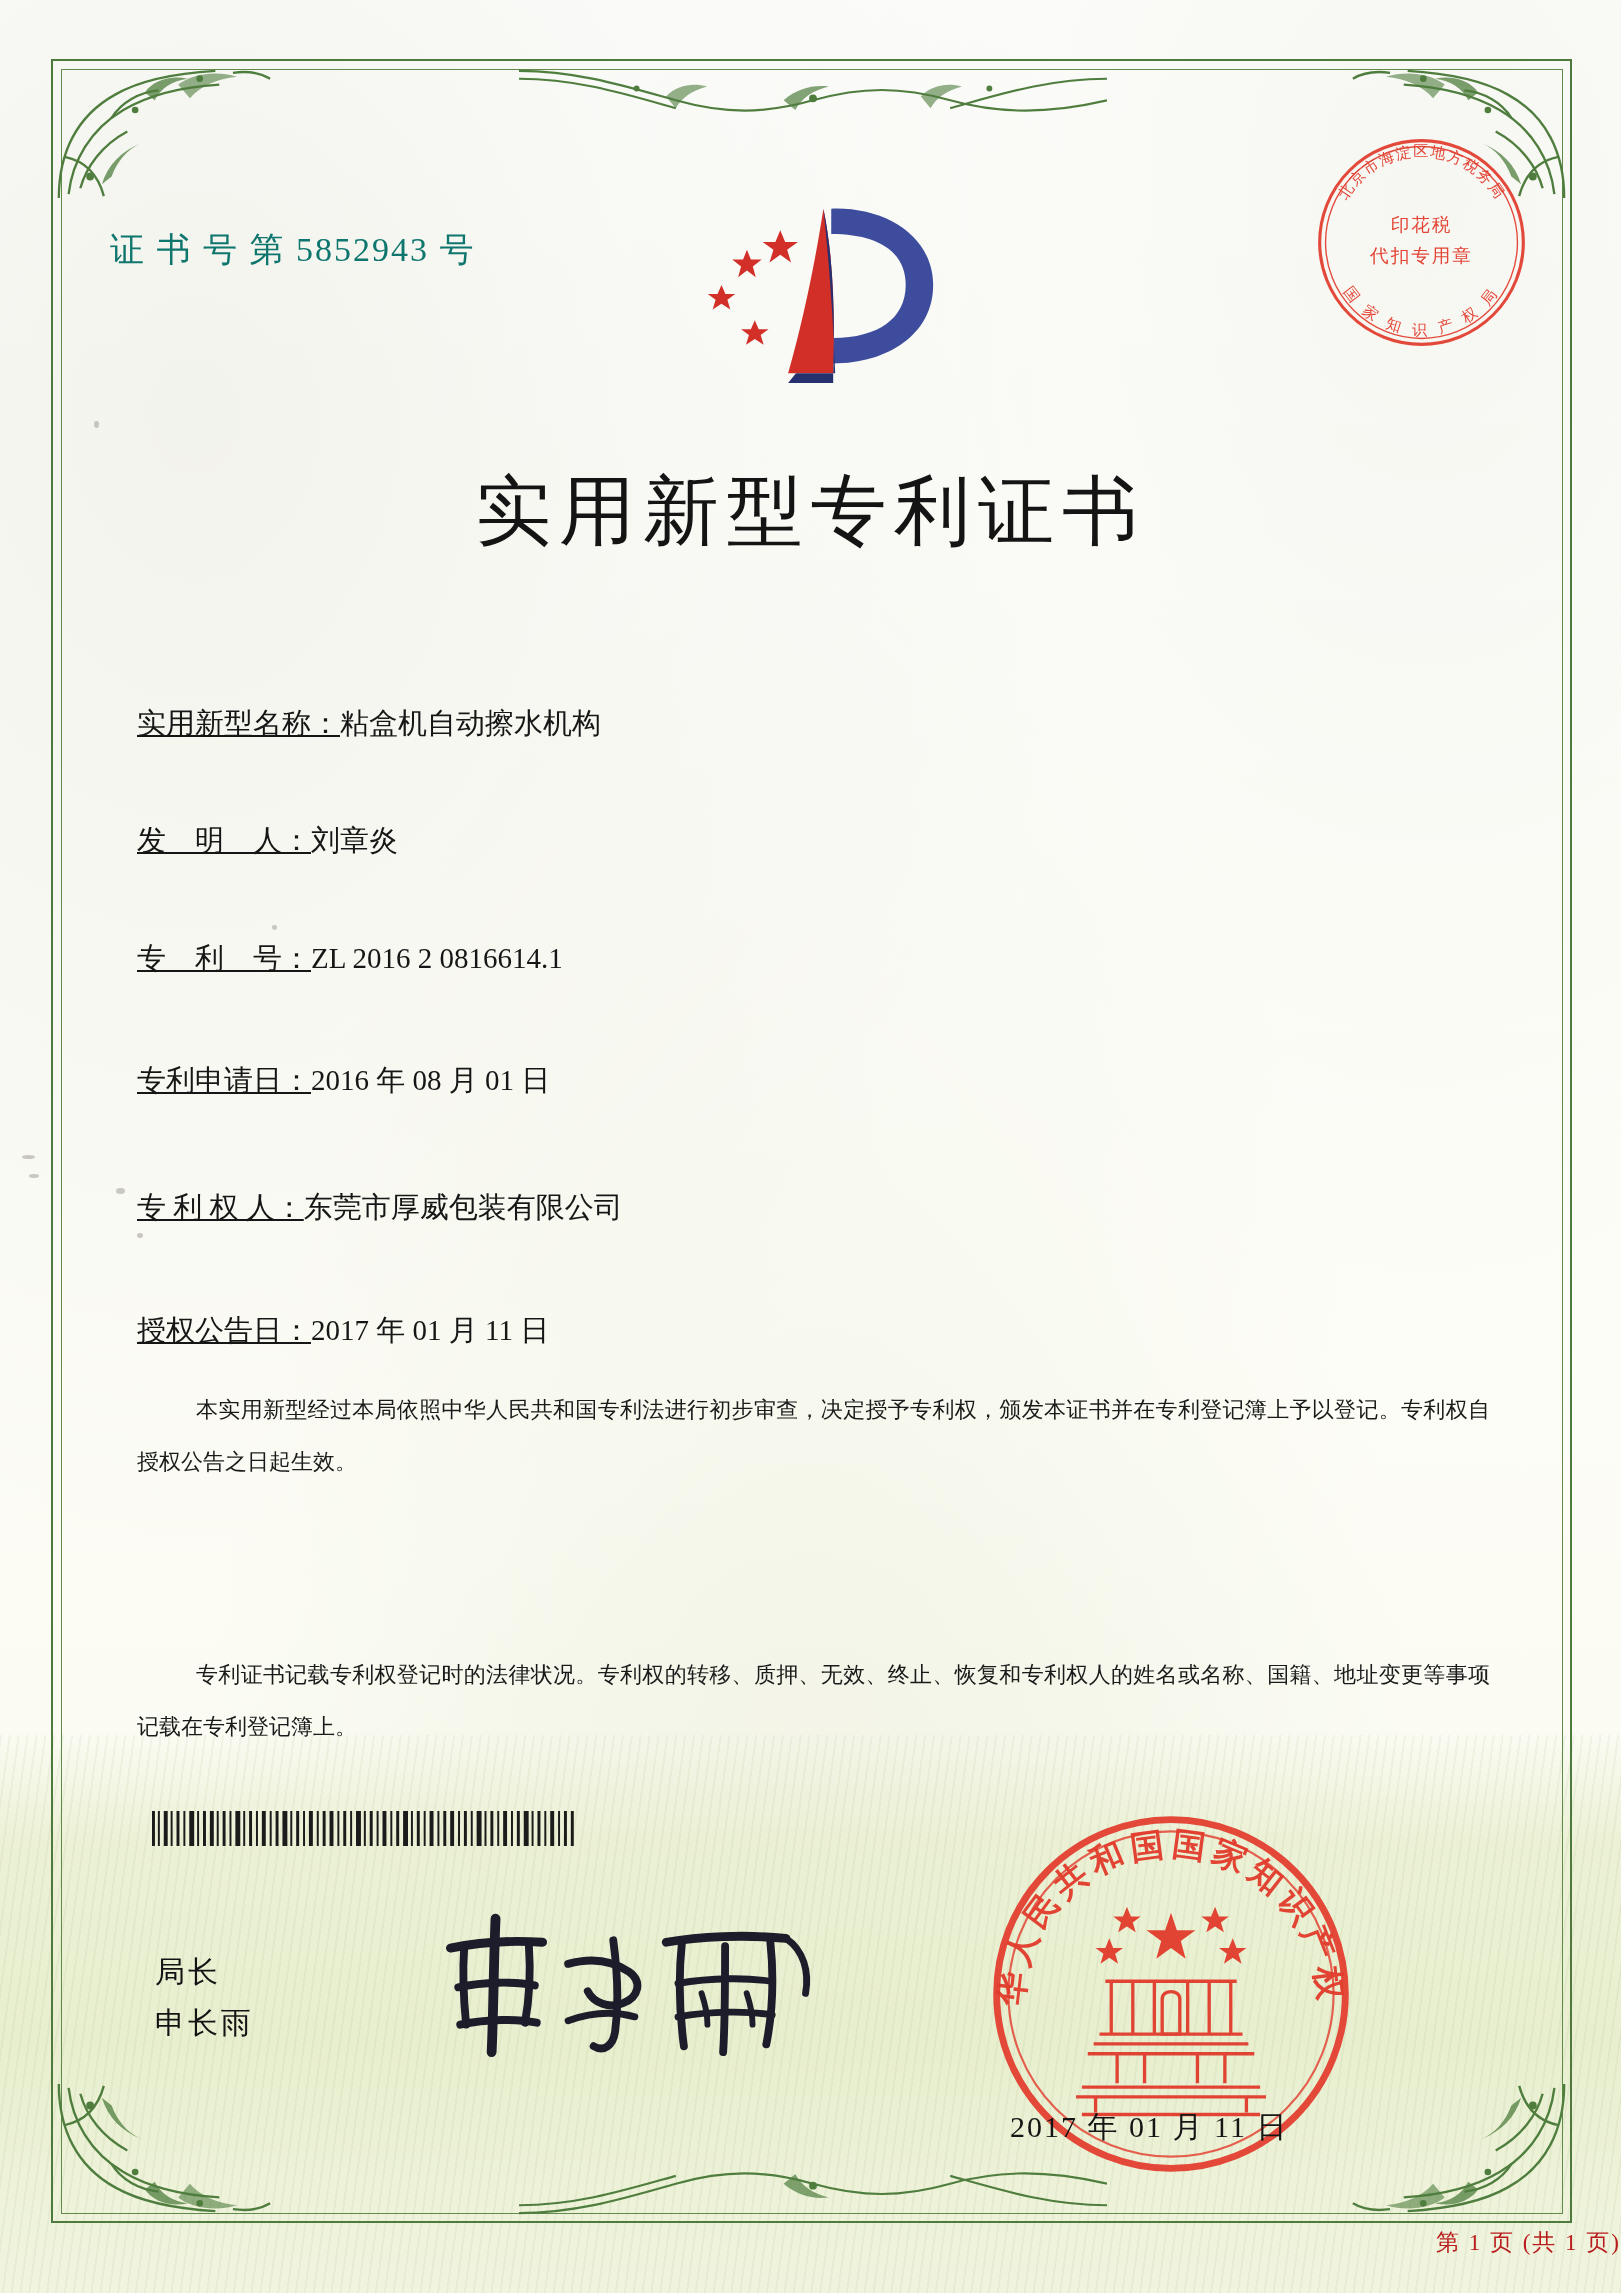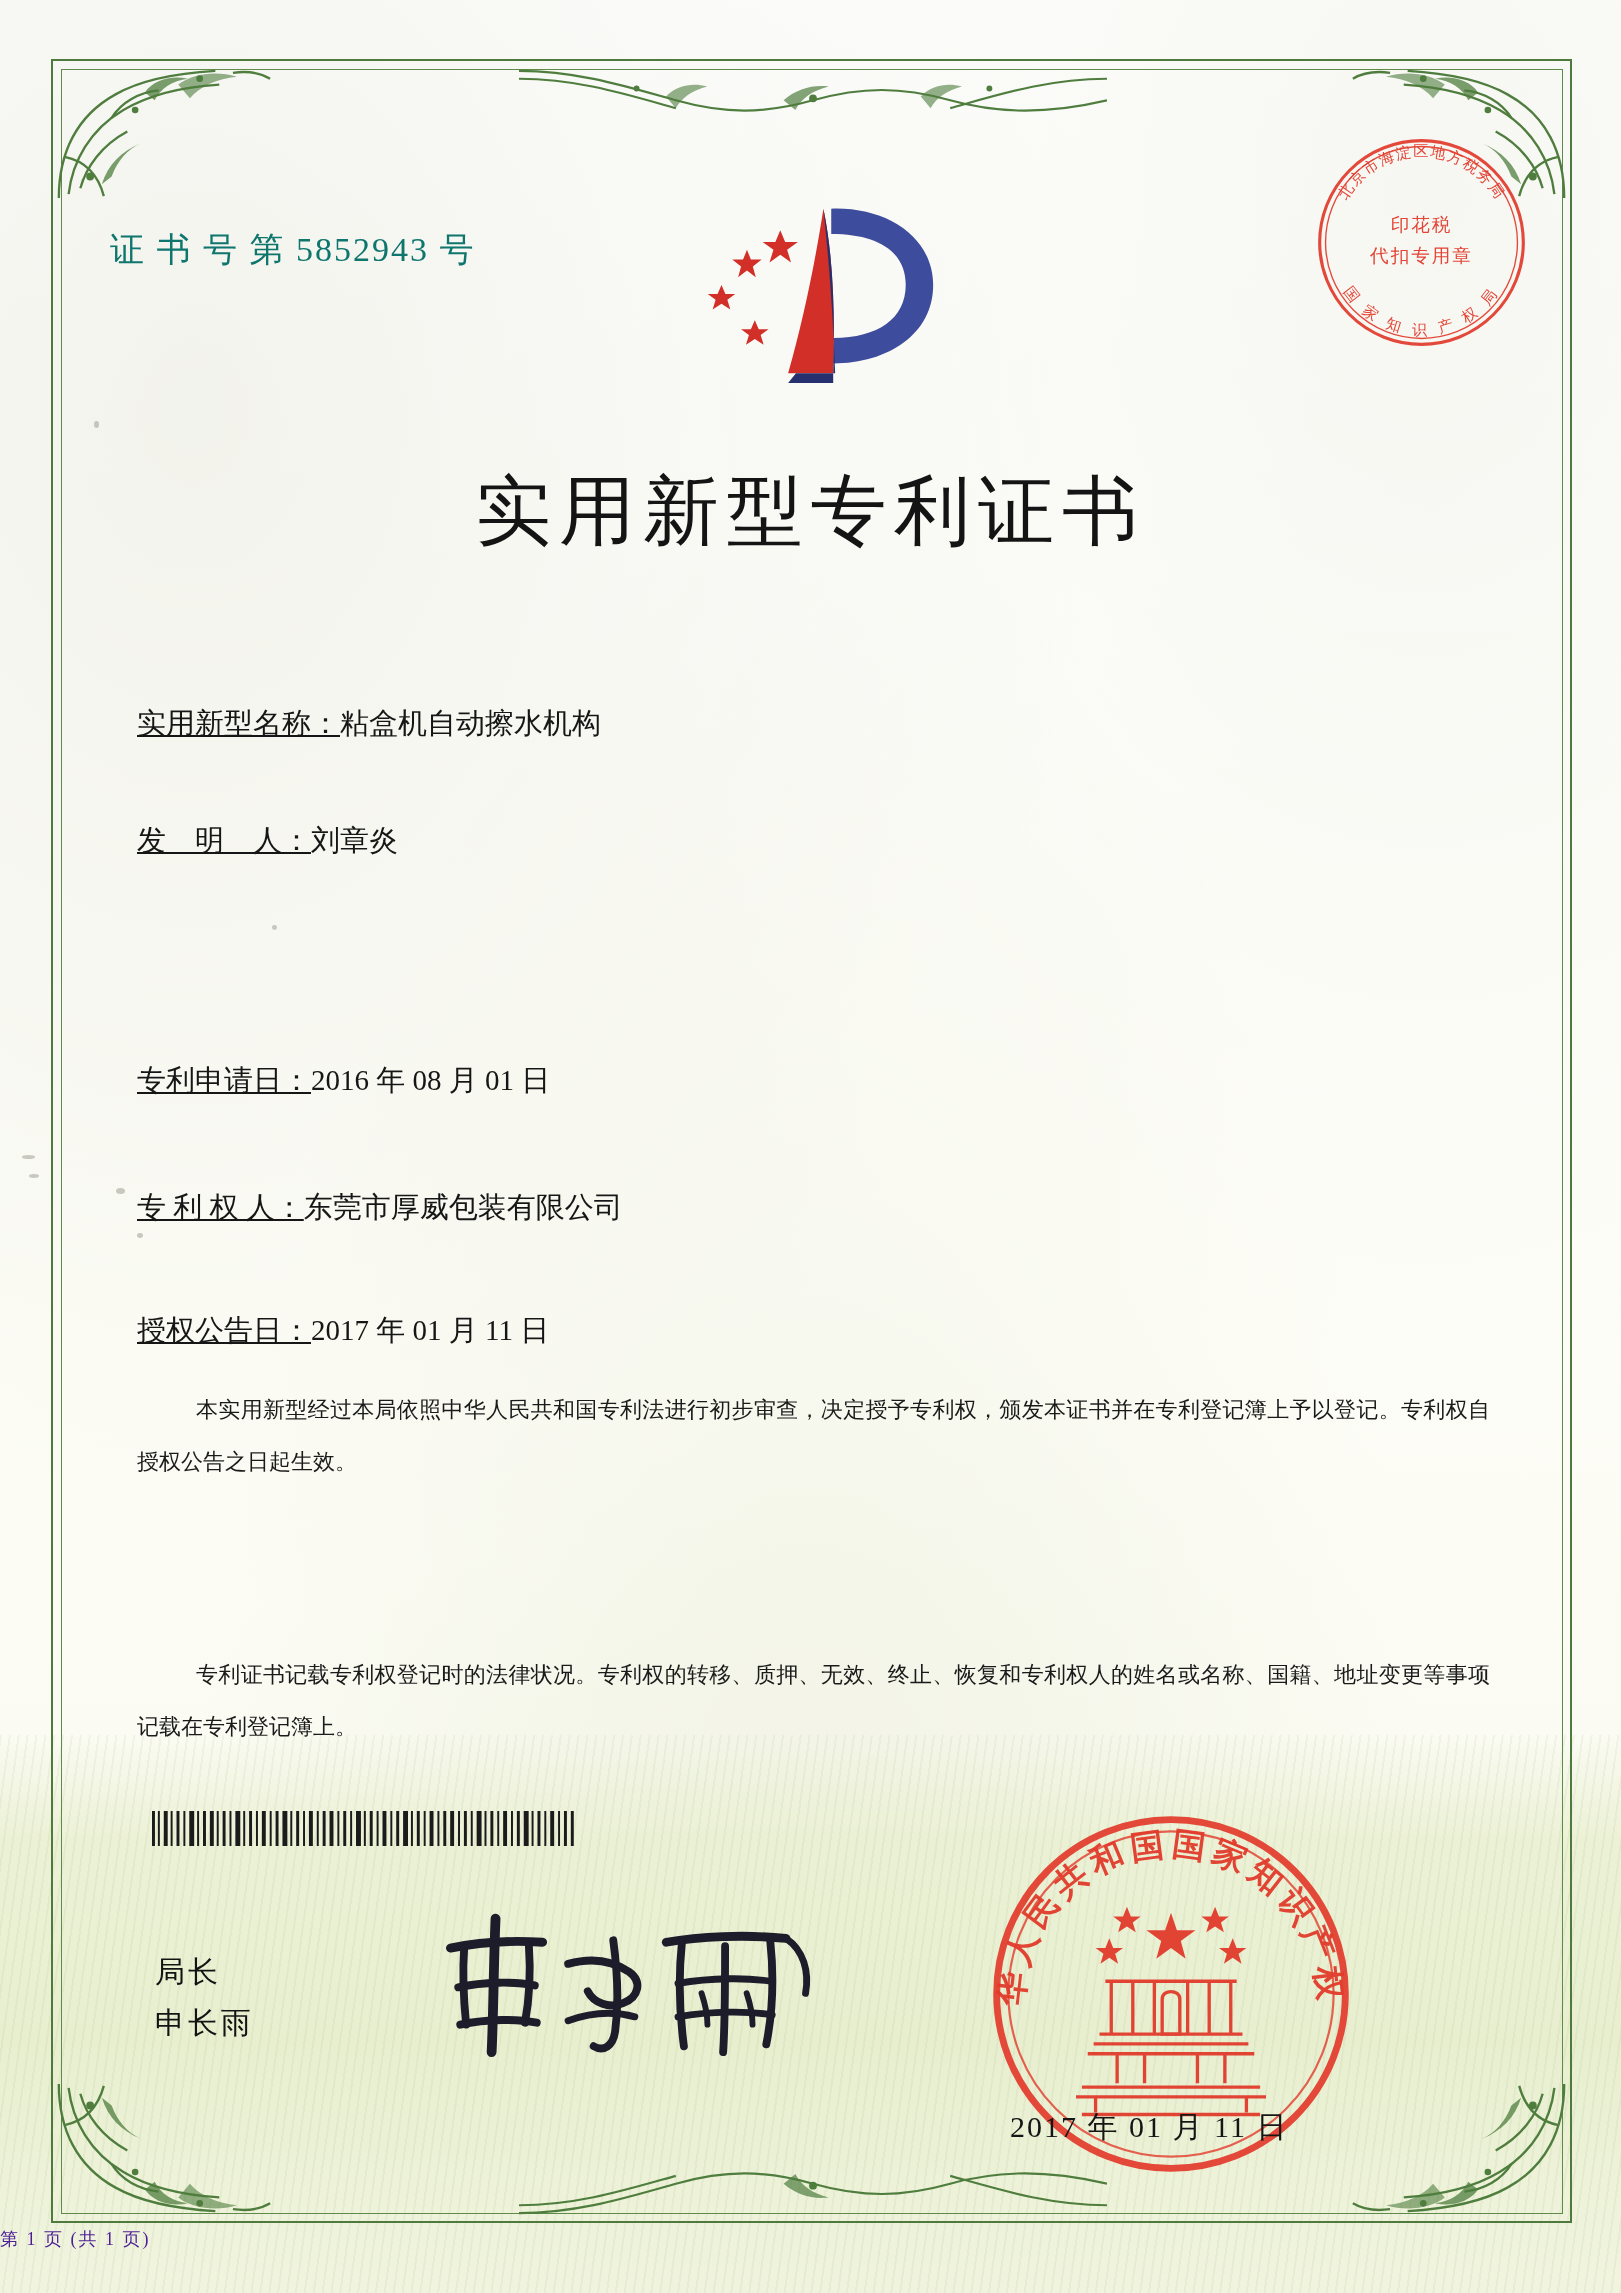--- a/index.html
+++ b/index.html
@@ -199,23 +199,23 @@
     font-size: 30px;
     color: #151515;
     letter-spacing: 2px;
     white-space: nowrap;
   }
 
   #page-footer {
     position: absolute;
     left: 0; right: 0;
     top: 2227px;
-    text-align: left;
-    font-size: 18px;
-    color: #4c1d95;
+    text-align: right;
+    font-size: 23px;
+    color: #b91c1c;
     letter-spacing: 2px;
   }
 
   
   .speck {
     position: absolute;
     background: #8c8c80;
     border-radius: 50%;
     opacity: .45;
     pointer-events: none;
@@ -369,20 +369,23 @@
   <div id="doc-title">实用新型专利证书</div>
 
   <div class="field" id="f-name">
     <span class="lbl">实用新型名称：</span><span class="val">粘盒机自动擦水机构</span>
   </div>
 
   <div class="field" id="f-inventor">
     <span class="lbl spaced2">发　明　人：</span><span class="val">刘章炎</span>
   </div>
 
+  <div class="field" id="f-patentno">
+    <span class="lbl spaced2">专　利　号：</span><span class="val mono-val">ZL 2016 2 0816614.1</span>
+  </div>
 
   <div class="field" id="f-appdate">
     <span class="lbl">专利申请日：</span><span class="val">2016 年 08 月 01 日</span>
   </div>
 
   <div class="field" id="f-holder">
     <span class="lbl">专 利 权 人：</span><span class="val">东莞市厚威包装有限公司</span>
   </div>
 
   <div class="field" id="f-grantdate">

